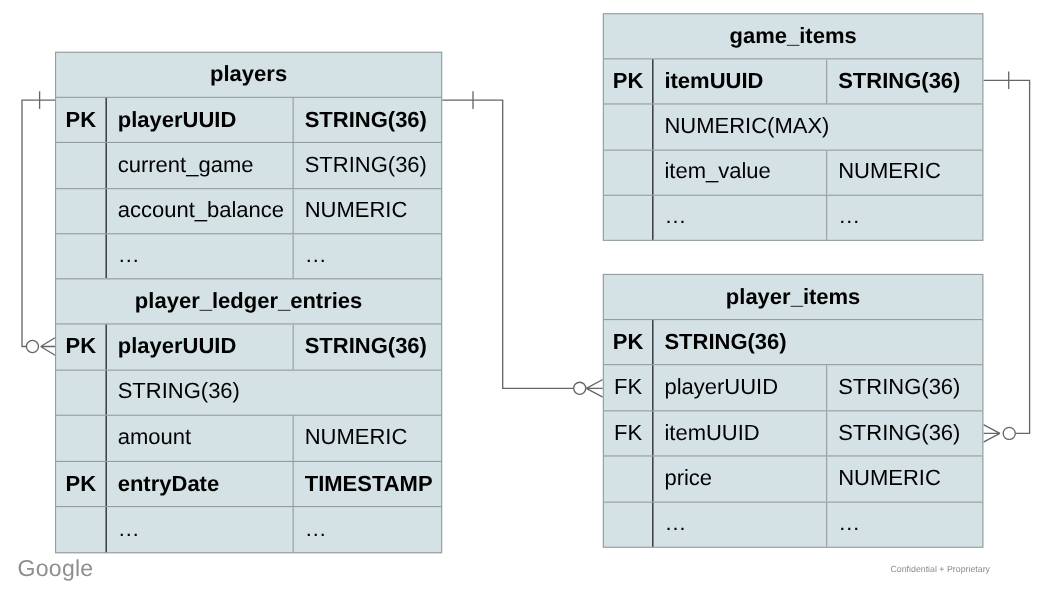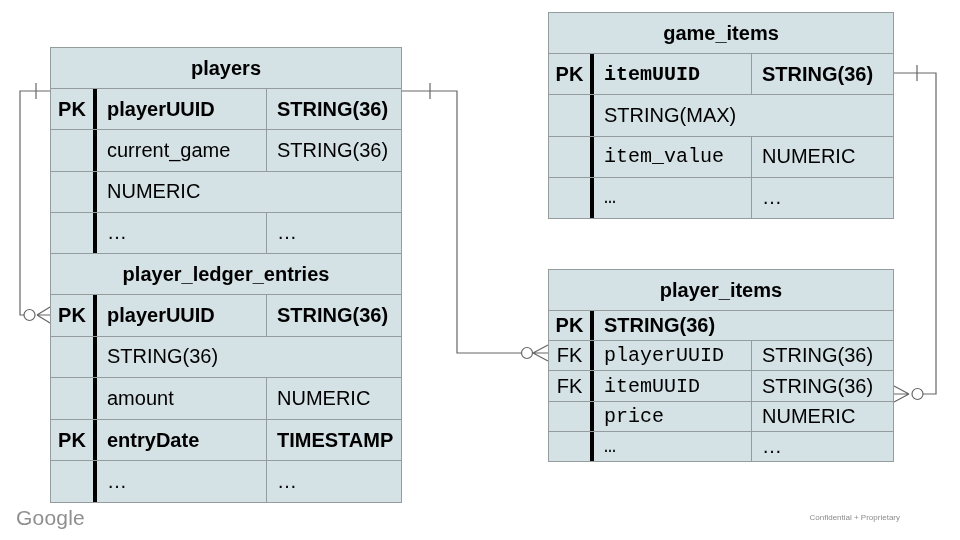--- a/index.html
+++ b/index.html
@@ -19,30 +19,30 @@
     display:flex;flex-direction:column;font-size:20px;
   }
   .hdr{
     height:40px;flex:0 0 40px;border-bottom:1px solid #949c9e;
     display:flex;align-items:center;justify-content:center;font-weight:bold;
   }
   .row{flex:1;display:flex;border-bottom:1px solid #949c9e;min-height:0;}
   .row:last-child{border-bottom:none;}
   .row.bold{font-weight:bold;}
   .cell{display:flex;align-items:center;box-sizing:border-box;}
-  .c-key{width:46px;flex:0 0 46px;justify-content:center;border-right:4px solid #000000;}
+  .c-key{width:46px;flex:0 0 46px;justify-content:center;border-right:1px solid #000000;}
   .c-name{width:170px;flex:0 0 170px;padding-left:10px;border-right:1px solid #949c9e;}
   .c-type{flex:1;padding-left:10px;}
   .t-right .c-key{width:45px;flex:0 0 45px;}
-  .t-right .c-name{width:158px;flex:0 0 158px;font-family:Liberation Mono, monospace;}
+  .t-right .c-name{width:158px;flex:0 0 158px;}
 
   #tbl-players{left:50px;top:30px;width:352px;height:207px;margin-top:17px;}
   #tbl-game-items{left:548px;top:12px;width:346px;height:207px;}
   #tbl-ledger{left:50px;top:253px;width:352px;height:250px;}
-  #tbl-player-items{left:548px;top:249px;width:346px;height:193px;margin-top:20px;}
+  #tbl-player-items{left:548px;top:249px;width:346px;height:249px;}
 
   
   .google-logo{
     position:absolute;left:16px;top:506px;z-index:1;
     font-size:21px;color:#8f8f8f;letter-spacing:.2px;
   }
   .confidential{
     position:absolute;right:60px;top:513px;z-index:1;
     font-size:8px;color:#8c8c8c;
   }
@@ -80,39 +80,40 @@
       <div class="cell c-name">playerUUID</div>
       <div class="cell c-type">STRING(36)</div>
     </div>
     <div class="row">
       <div class="cell c-key"></div>
       <div class="cell c-name">current_game</div>
       <div class="cell c-type">STRING(36)</div>
     </div>
     <div class="row">
       <div class="cell c-key"></div>
+      <div class="cell c-name">account_balance</div>
       <div class="cell c-type">NUMERIC</div>
     </div>
     <div class="row">
       <div class="cell c-key"></div>
       <div class="cell c-name">…</div>
       <div class="cell c-type">…</div>
     </div>
   </div>
 
   <div id="tbl-game-items" class="tbl t-right">
     <div class="hdr">game_items</div>
     <div class="row bold">
       <div class="cell c-key">PK</div>
       <div class="cell c-name">itemUUID</div>
       <div class="cell c-type">STRING(36)</div>
     </div>
     <div class="row">
       <div class="cell c-key"></div>
-      <div class="cell c-type">STRING(MAX)</div>
+      <div class="cell c-type">NUMERIC(MAX)</div>
     </div>
     <div class="row">
       <div class="cell c-key"></div>
       <div class="cell c-name">item_value</div>
       <div class="cell c-type">NUMERIC</div>
     </div>
     <div class="row">
       <div class="cell c-key"></div>
       <div class="cell c-name">…</div>
       <div class="cell c-type">…</div>

